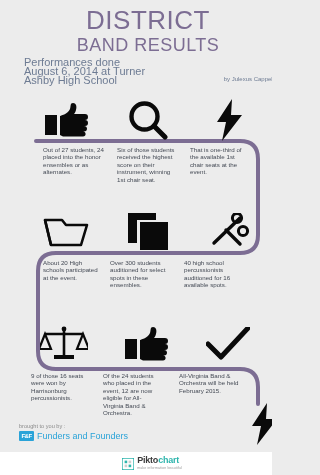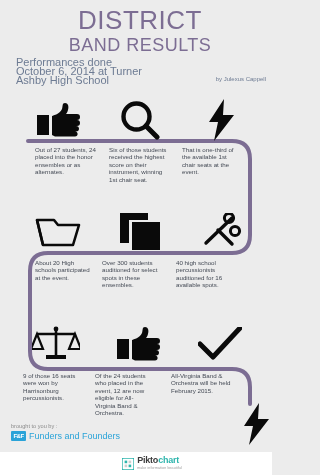--- a/index.html
+++ b/index.html
@@ -4,21 +4,21 @@
 <style>
   html,body{margin:0;padding:0;}
   body{
     width:272px;height:475px;
     background:#ececec;
     font-family:"Liberation Sans", sans-serif;
     overflow:hidden;
     position:relative;
   }
   #sheet{
-    position:absolute;left:4px;top:0;width:272px;height:452px;
+    position:absolute;left:12px;top:0;width:272px;height:452px;
     background:#ececec;
   }
   #footerband{
     position:absolute;left:0;top:452px;width:304px;height:23px;
     background:#ffffff;
     display:flex;align-items:center;justify-content:center;
   }
 
   
   .title-wrap{position:absolute;left:0;top:8px;width:272px;text-align:center;}
@@ -90,21 +90,21 @@
   <svg id="path-svg" viewBox="0 0 272 452">
     <path d="M 24 141 L 228 141 Q 246 141 246 159 L 246 235 Q 246 253 228 253 L 44 253 Q 26 253 26 271 L 26 351 Q 26 369 44 369 L 228 369 Q 246 369 246 387 L 246 404" fill="none" stroke="#7c6d93" stroke-width="4" stroke-linecap="round"></path>
   </svg>
 
   <div class="title-wrap">
     <div class="title-line l1">DISTRICT</div>
     <div class="title-line l2">BAND RESULTS</div>
   </div>
   <div class="subtitle">
     <div>Performances done</div>
-    <div>October 6, 2014 at Turner</div>
+    <div>August 6, 2014 at Turner</div>
     <div>Ashby High School</div>
   </div>
   <div class="byline">by Julexus Cappell</div>
 
   <div class="row" style="top:96px;">
     <div class="icons">
       <div class="icon-cell" style="left:16px;">
         <svg width="44" height="34" viewBox="0 0 44 34">
           <rect x="1" y="12" width="12" height="20" fill="#0a0a0a"></rect>
           <path d="M16 32 L16 13 C16 13 24 11 26 6 C27 3 26 0 29 0 C32 0 33 3 32 7 C31.4 9.6 30 11 30 11 L41 11 C43 11 44 12.3 44 14 C44 15.7 43 17 41 17 L36 17 L41 17 C43 17 44 18.3 44 20 C44 21.7 43 23 41 23 L36 23 L40 23 C42 23 43 24.2 43 25.8 C43 27.4 42 28.6 40 28.6 L36 28.6 L39 28.6 C40.7 28.6 41.6 29.7 41.6 31 C41.6 32.4 40.7 33.4 39 33.4 L19 33.4 Z" fill="#0a0a0a"></path>

